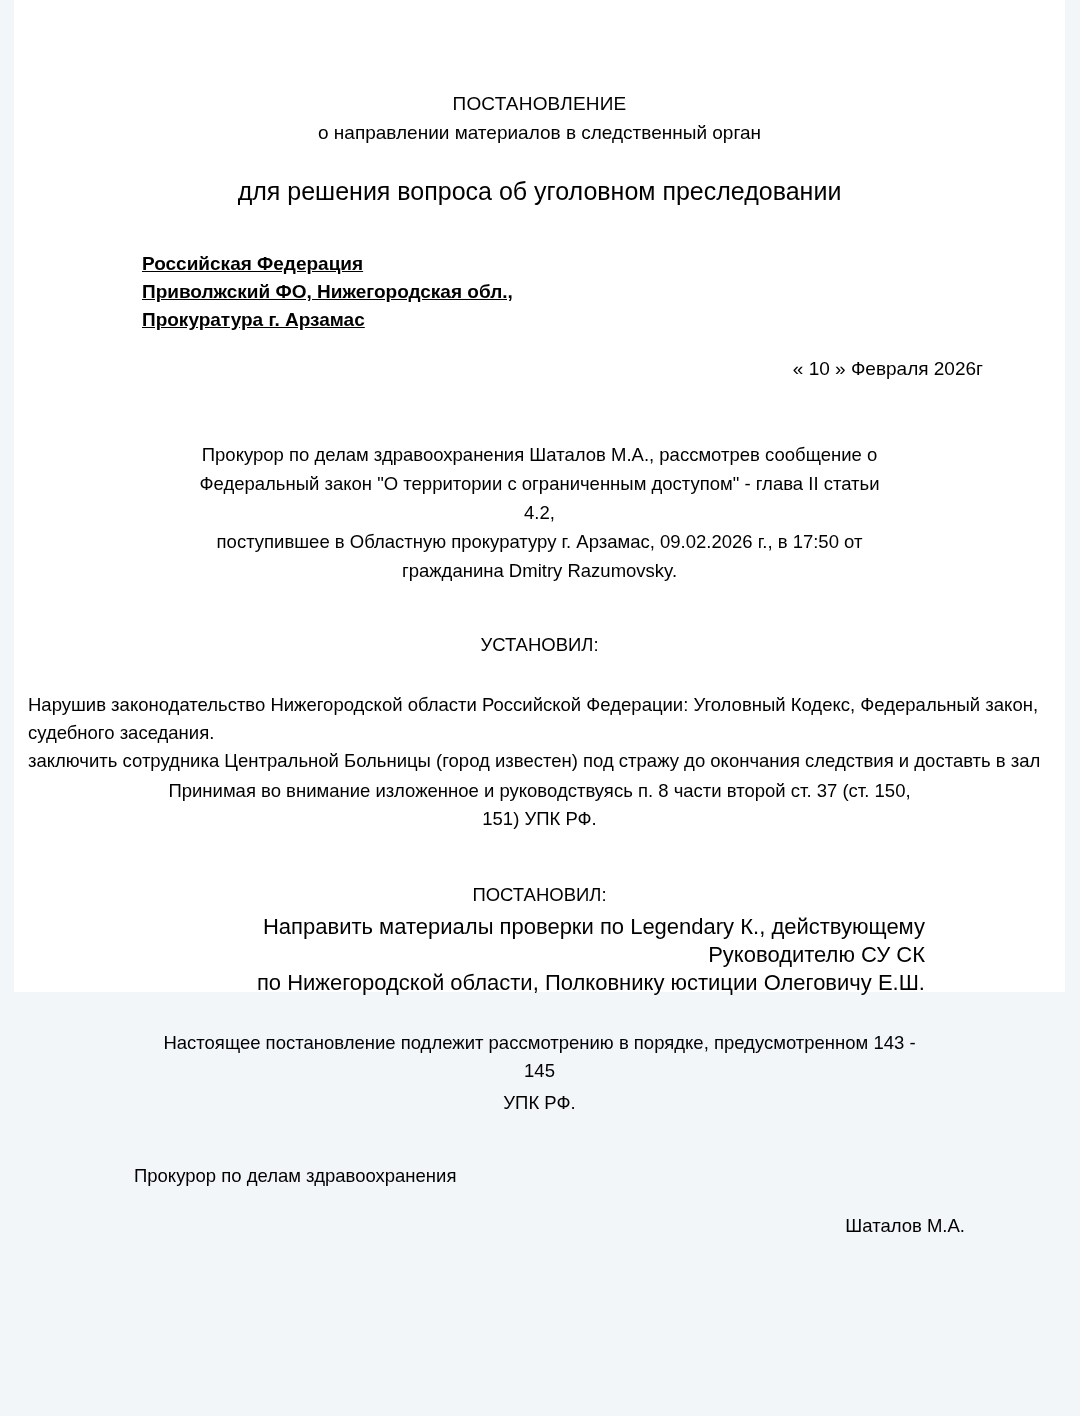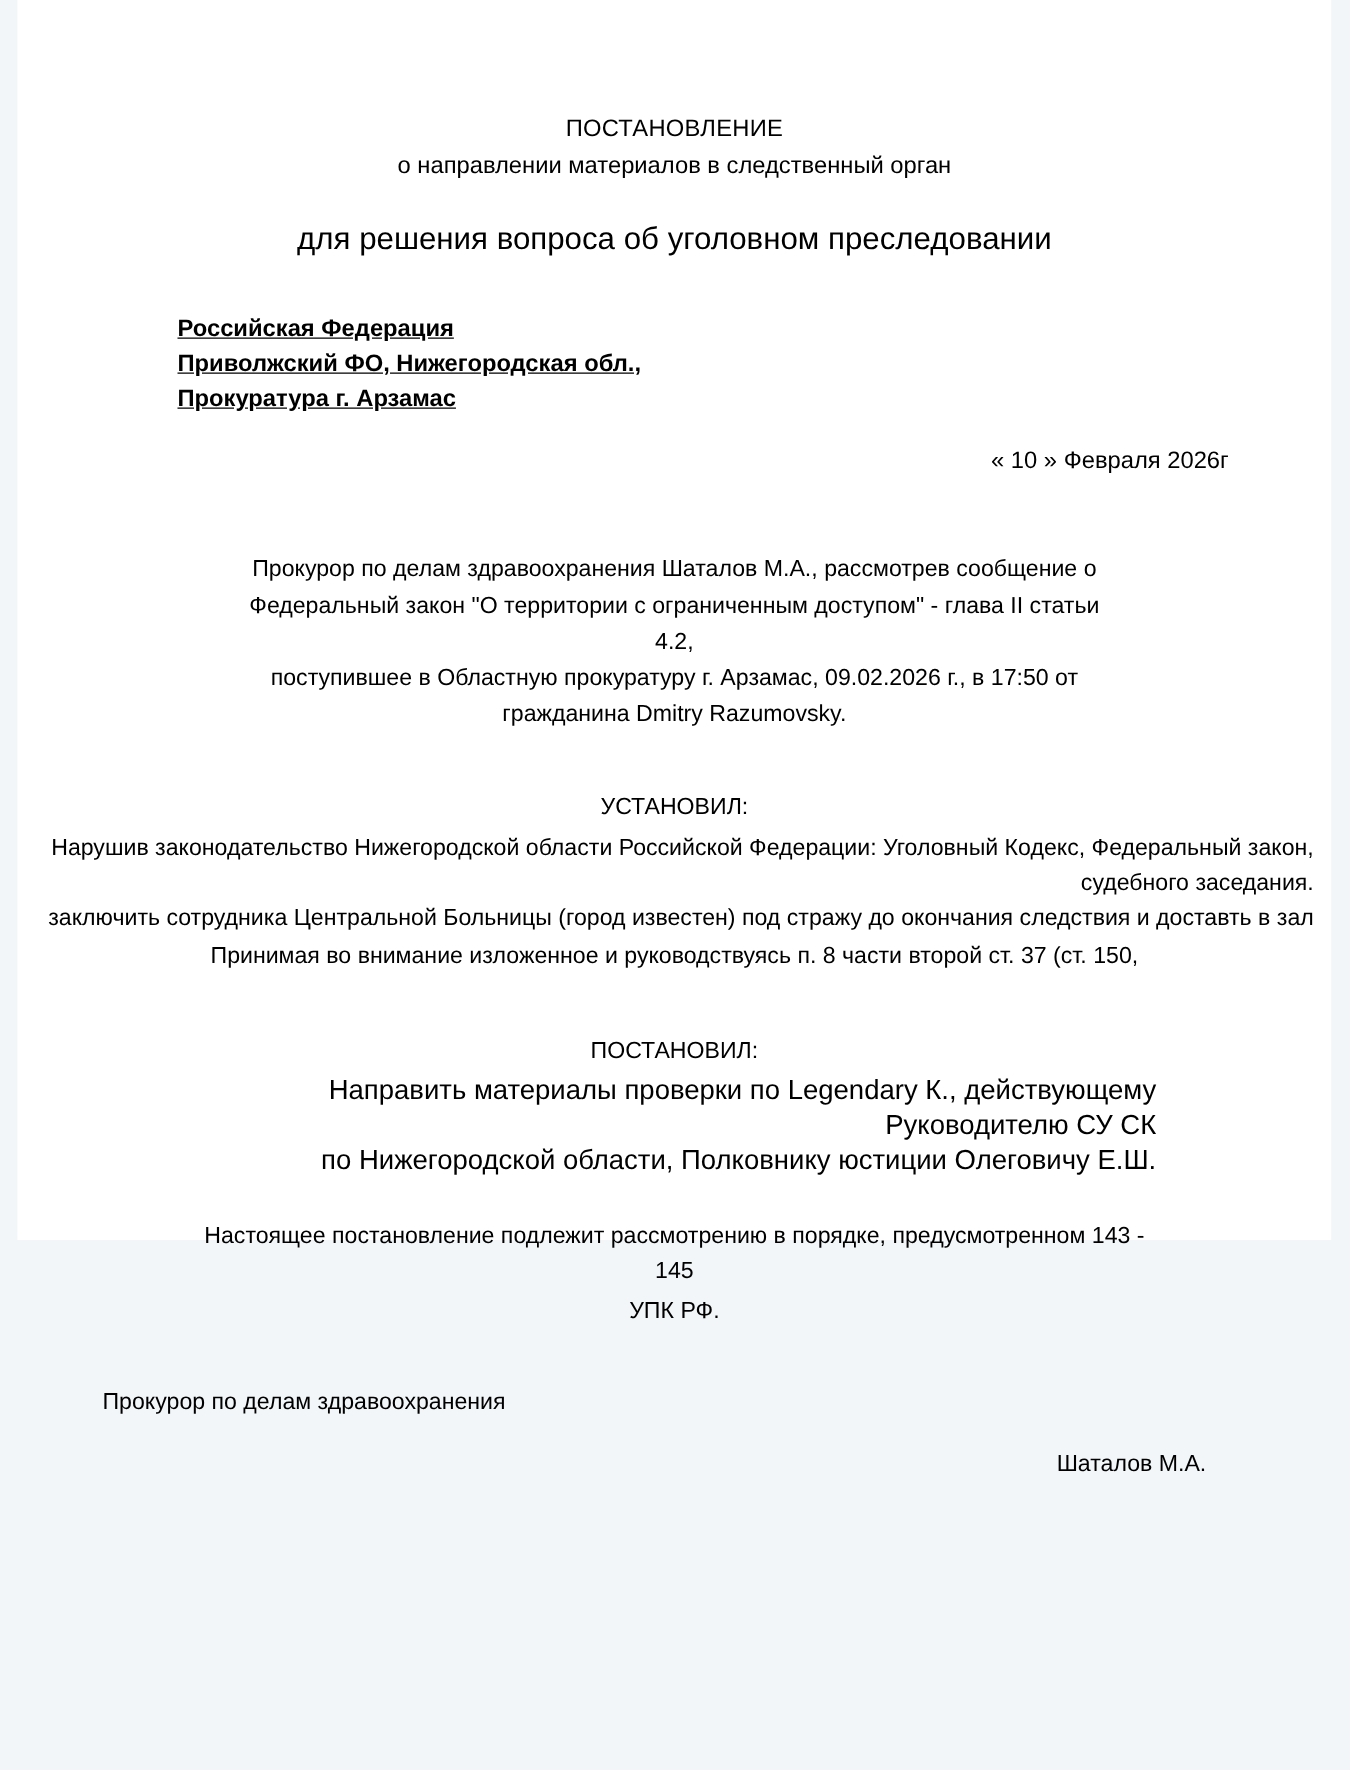--- a/index.html
+++ b/index.html
@@ -81,23 +81,23 @@
     font-stretch: semi-condensed;
   }
   .section-heading {
     margin-top: 46px;
     text-align: center;
     font-size: 18.5px;
     line-height: 28px;
     font-stretch: semi-condensed;
   }
   .установил-body {
-    margin-top: 5px;
+    margin-top: 32px;
     padding: 0 14px;
-    text-align: right;
+    text-align: left;
     font-size: 18.5px;
     line-height: 28px;
     font-stretch: semi-condensed;
   }
   .ruling-note {
     margin-top: 2px;
     padding: 0 140px;
     text-align: center;
     font-size: 18.5px;
     line-height: 28px;
@@ -134,21 +134,21 @@
     font-stretch: semi-condensed;
   }
 
   
   .signature {
     margin-top: 46px;
     position: relative;
     height: 90px;
   }
   .sign-role {
-    margin-left: 68px;
+    margin-left: 120px;
     font-size: 18.5px;
     line-height: 26px;
     font-stretch: semi-condensed;
   }
   .sign-name {
     margin-top: 24px;
     margin-right: 100px;
     text-align: right;
     font-size: 18.5px;
     line-height: 26px;
@@ -186,20 +186,21 @@
     <div class="section-heading">УСТАНОВИЛ:</div>
 
     <div class="установил-body">
       <div>Нарушив законодательство Нижегородской области Российской Федерации: Уголовный Кодекс, Федеральный закон,</div>
       <div>судебного заседания.</div>
       <div>заключить сотрудника Центральной Больницы (город  известен) под стражу до окончания следствия и доставть в зал</div>
     </div>
 
     <div class="ruling-note">
       <div>Принимая во внимание изложенное и руководствуясь п. 8 части второй ст. 37 (ст. 150,</div>
+      <div>151) УПК РФ.</div>
     </div>
 
     <div class="heading-postanovil">ПОСТАНОВИЛ:</div>
 
     <div class="postanovil-body">
       <div>Направить материалы проверки по Legendary К., действующему Руководителю СУ СК</div>
       <div>по Нижегородской области, Полковнику юстиции Олеговичу Е.Ш.</div>
     </div>
 
     <div class="closing">

